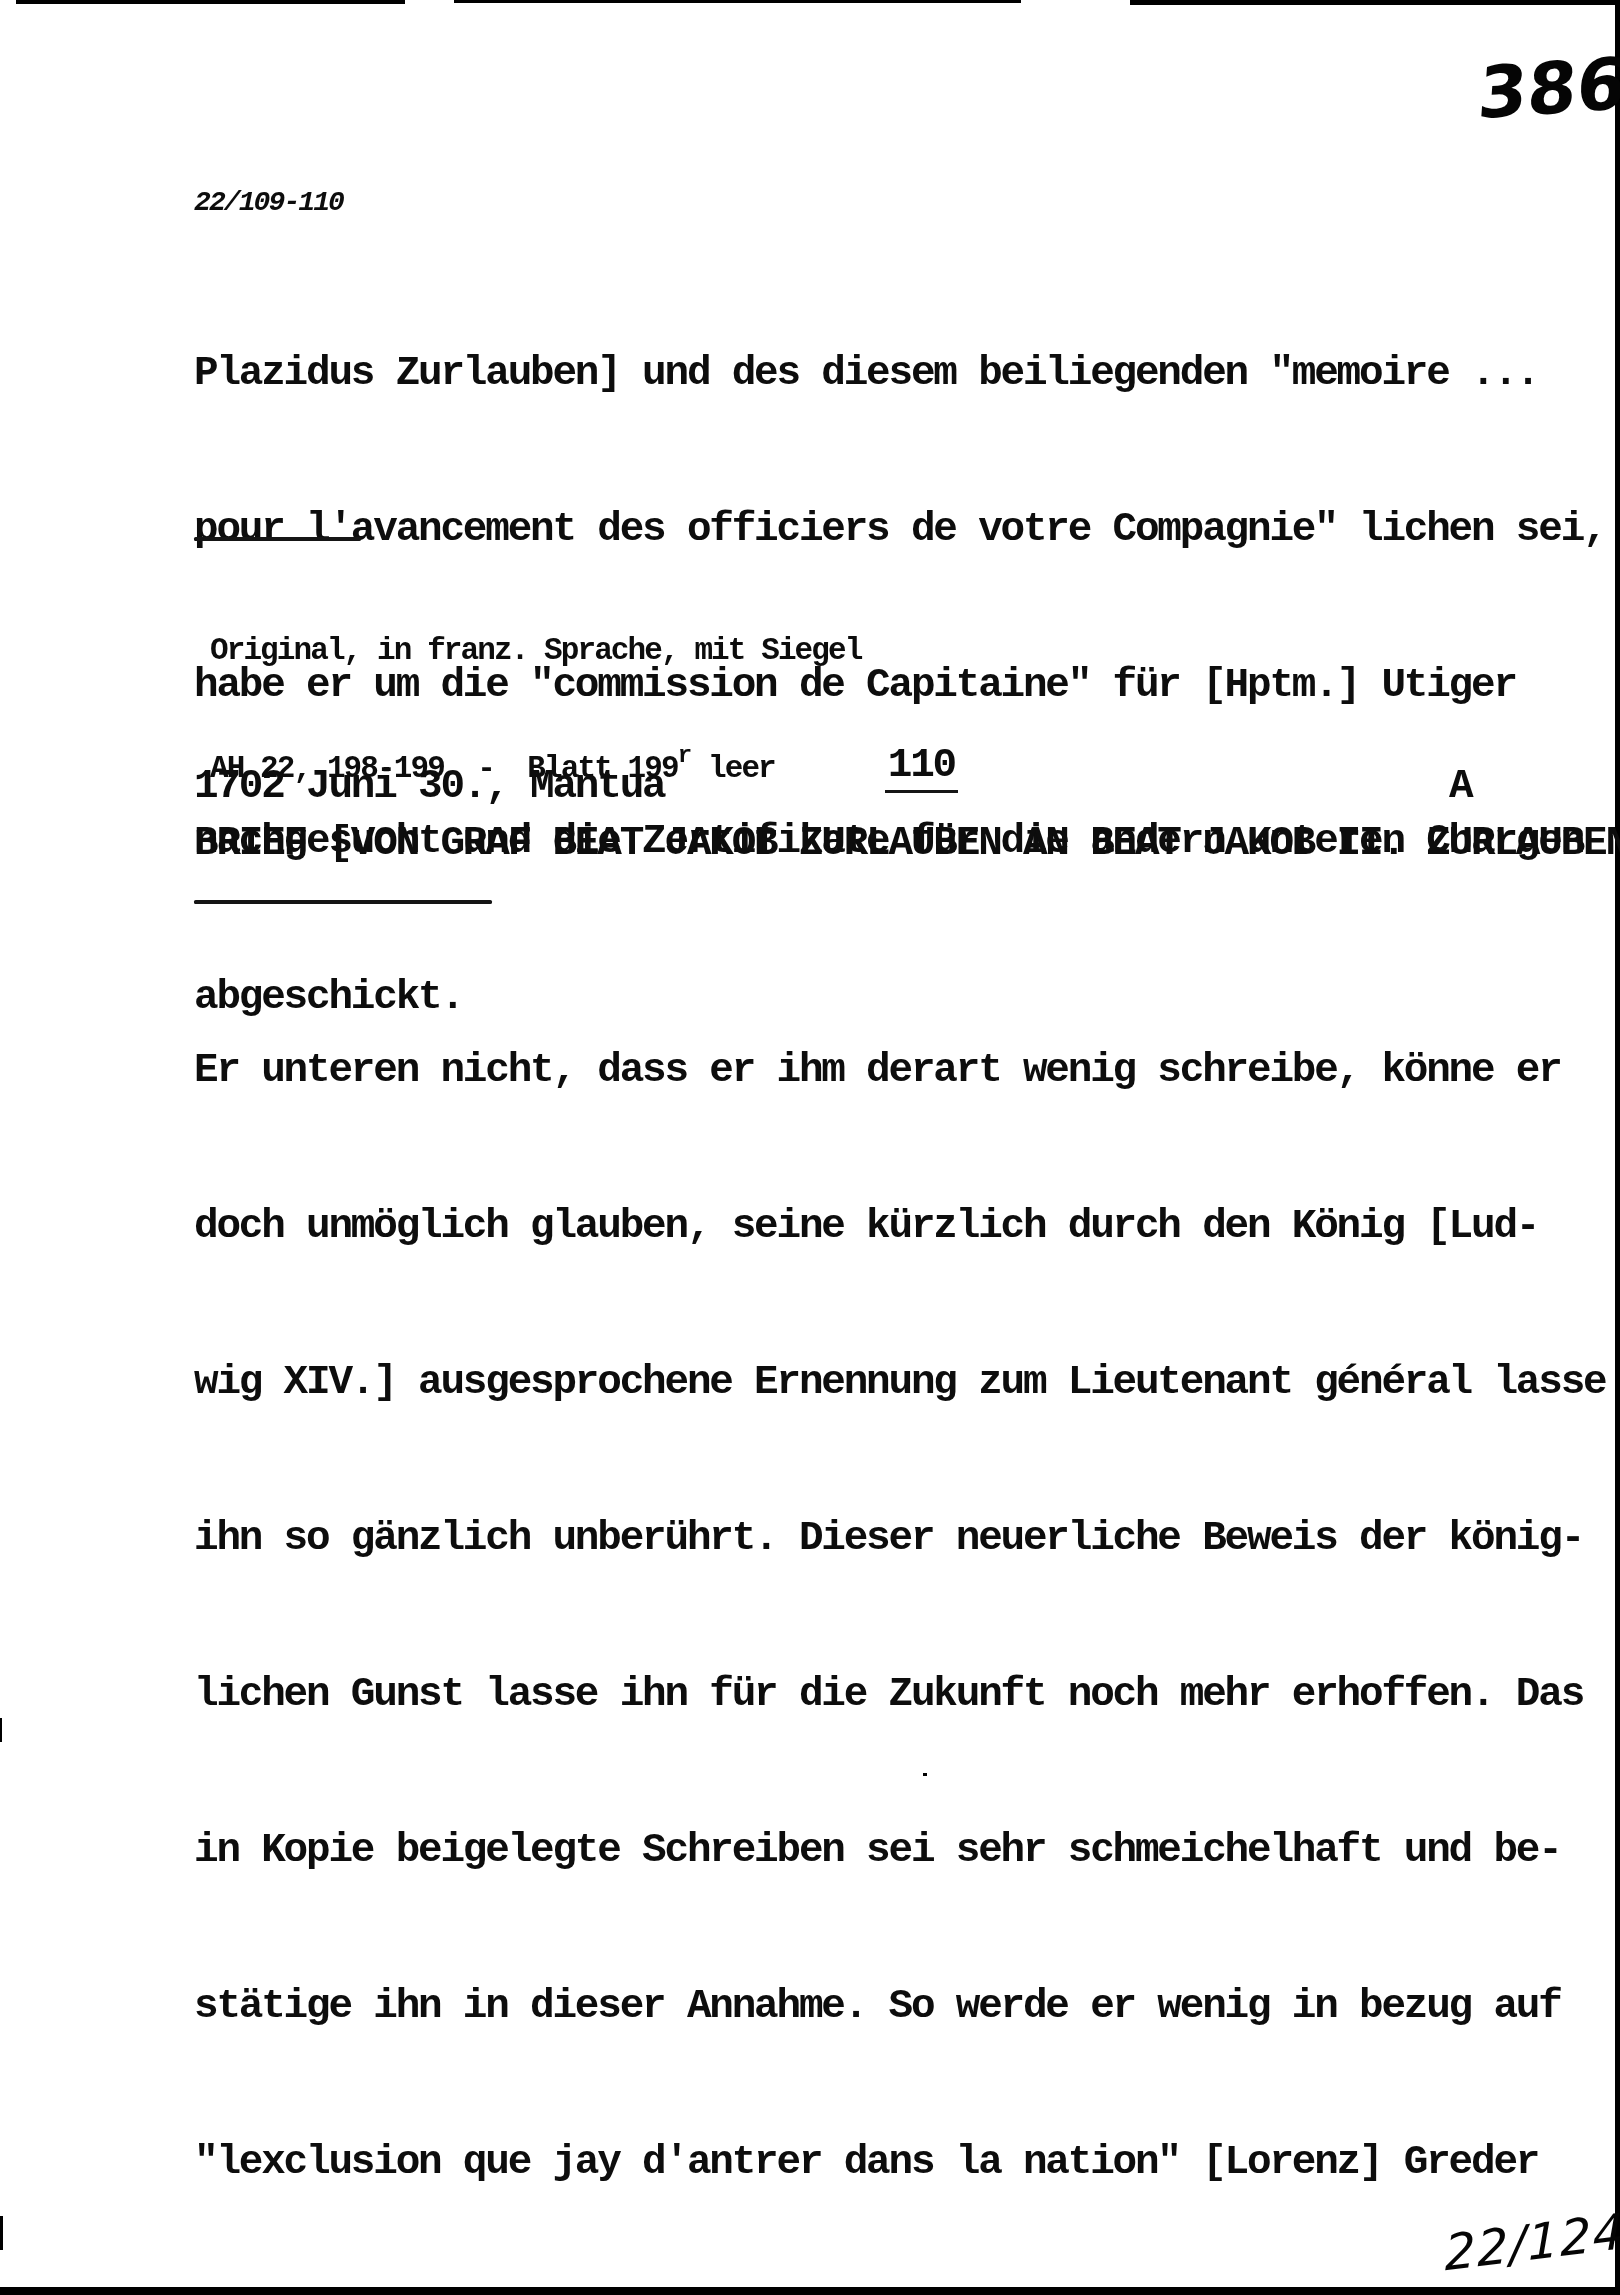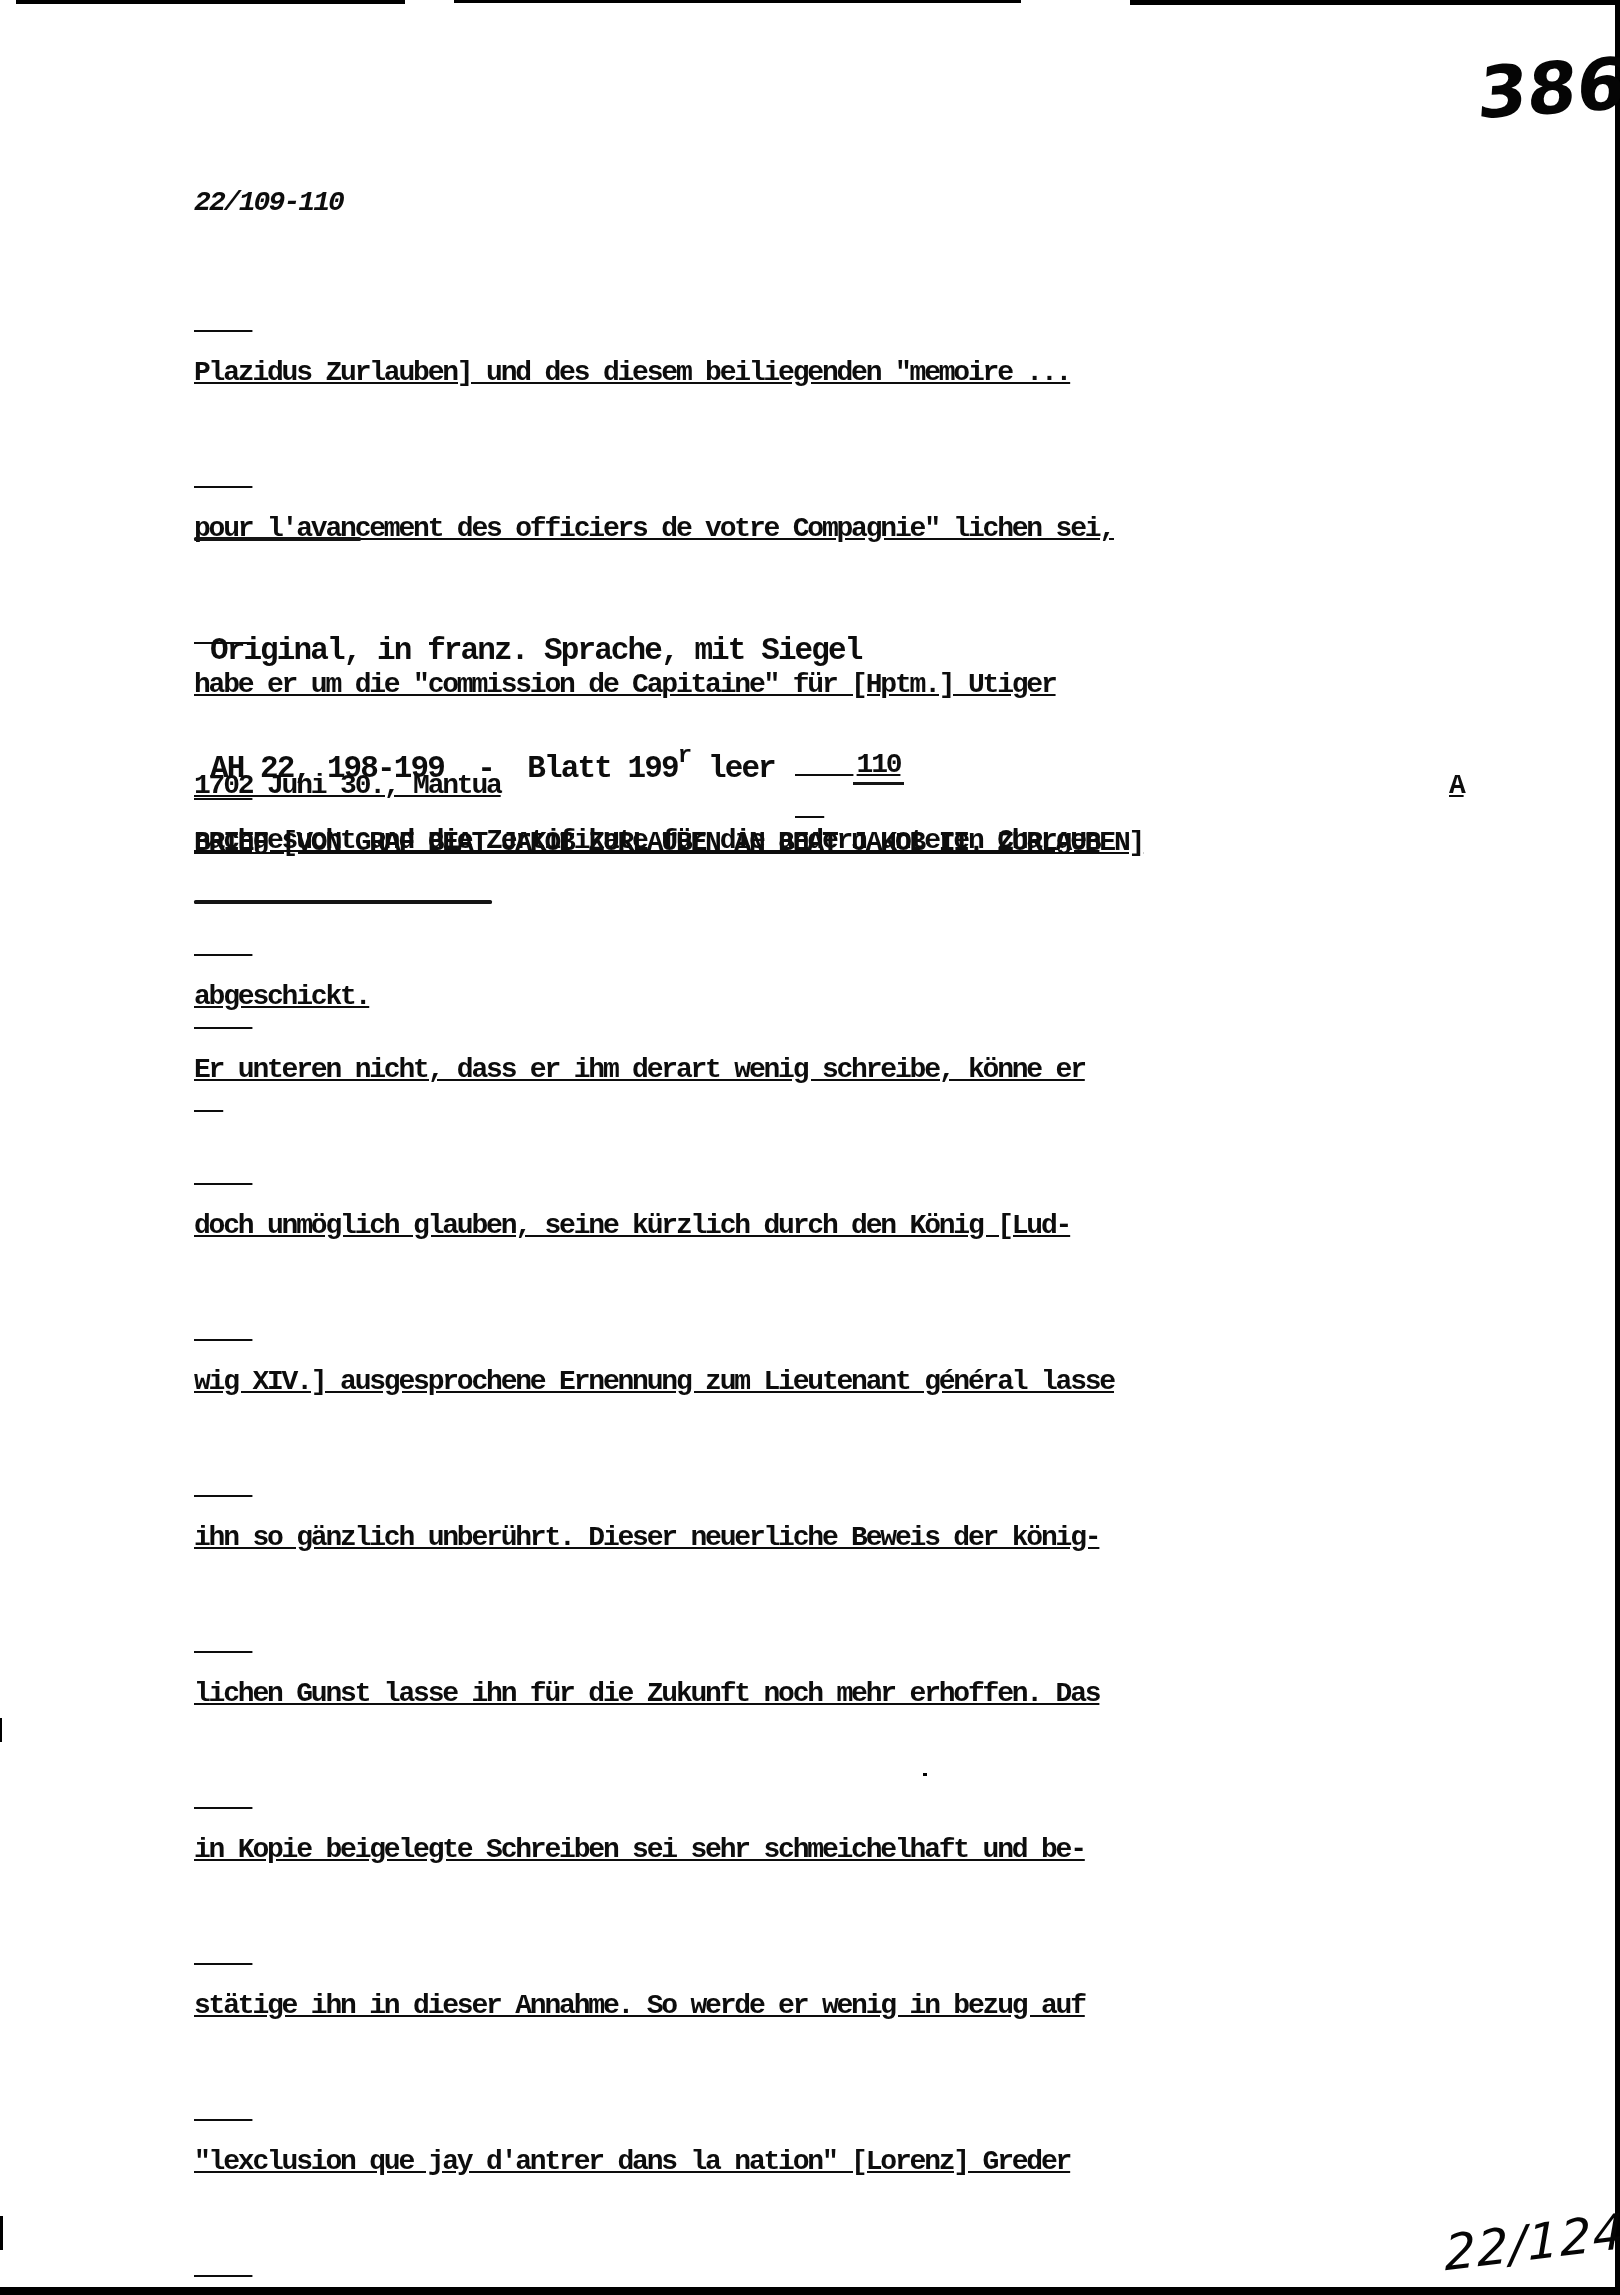--- a/index.html
+++ b/index.html
@@ -6,25 +6,24 @@
   .page{
     position:relative;
     width:1621px;height:2295px;
     background:#ffffff;
     overflow:hidden;
     font-family:"Liberation Mono","DejaVu Sans Mono",monospace;
     color:#0d0d0d;
   }
   .tw{ 
     font-weight:700;
-    font-size:28px;
+    font-size:41px;
     letter-spacing:-2.2px;
     line-height:52px;
     white-space:pre;
-    text-decoration:underline;
   }
   .tw-small{
     font-weight:700;
     font-size:31px;
     letter-spacing:-1.9px;
     line-height:35px;
     white-space:pre;
   }
   .abs{position:absolute;}
   .rule{position:absolute;background:#151515;border-radius:1.6px;}

